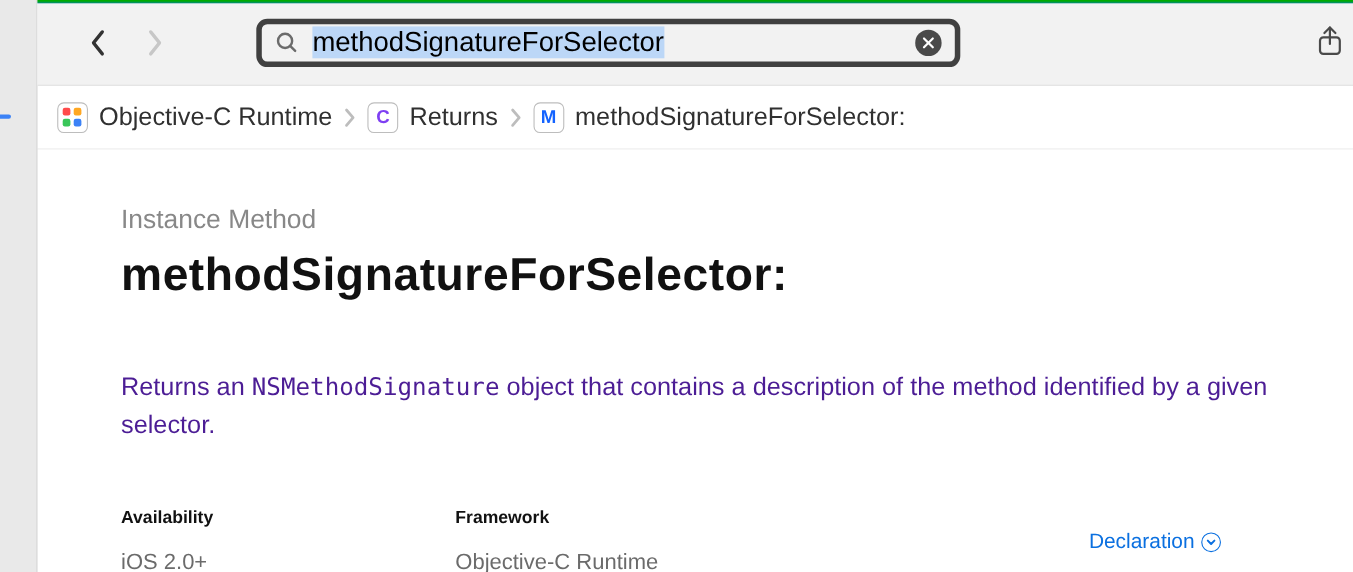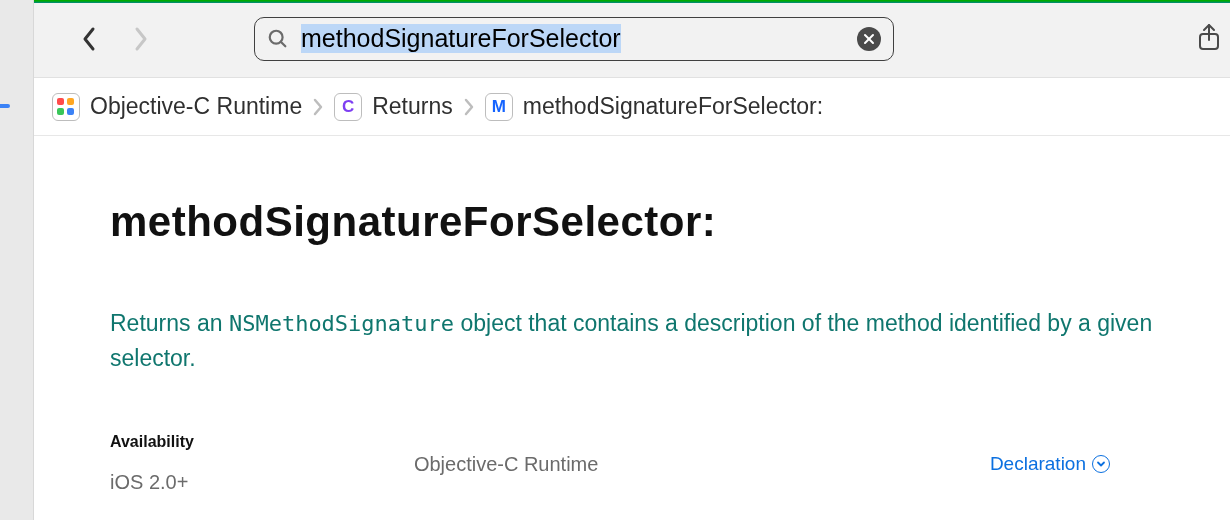--- a/index.html
+++ b/index.html
@@ -53,27 +53,27 @@
     }
     .nav-arrows { display: flex; gap: 22px; margin-left: 24px; }
     .nav-arrow {
       width: 30px; height: 30px;
       display: flex; align-items: center; justify-content: center;
       color: #333;
       cursor: pointer;
     }
     .nav-arrow.disabled { color: #c7c7c7; }
     .search-wrap {
-      margin-left: 90px;
+      margin-left: 69px;
       display: flex;
       align-items: center;
       width: 640px;
       height: 44px;
       background: #f2f2f2;
-      border: 1px solid #404040;
+      border: 5px solid #404040;
       border-radius: 10px;
       padding: 0 12px;
       gap: 12px;
     }
     .search-icon { color: #6b6b6b; display: flex; }
     .search-wrap { position: relative; z-index: 1; }
     .search-actual {
       position: relative;
     }
     .search-text {
@@ -150,21 +150,21 @@
     .title {
       font-size: 42px;
       font-weight: 700;
       color: #111;
       margin-top: 12px;
       letter-spacing: 0.5px;
     }
     .summary {
       margin-top: 60px;
       font-size: 23px;
-      color: #0f766e;
+      color: #4c1d95;
       line-height: 1.5;
       max-width: 1080px;
     }
     .summary code {
       font-family: ui-monospace, "SF Mono", Menlo, Monaco, monospace;
       font-size: 22px;
     }
     .cols {
       margin-top: 58px;
       display: flex;
@@ -263,31 +263,33 @@
       <span class="bc-sep">
         <svg width="12" height="20" viewBox="0 0 12 20" fill="none" stroke="currentColor" stroke-width="2.5" stroke-linecap="round" stroke-linejoin="round">
             <polyline points="3,3 9,10 3,17"></polyline>
           </svg>
       </span>
       <div class="bc-badge method">M</div>
       <span class="bc-label">methodSignatureForSelector:</span>
     </div>
 
     <div class="content">
+      <div class="kind">Instance Method</div>
       <h1 class="title">methodSignatureForSelector:</h1>
       <p class="summary">
         <span>Returns an </span><code>NSMethodSignature</code><span> object that contains a description of the method identified by a given selector.</span>
       </p>
 
       <div class="cols">
         <div class="col">
           <h4>Availability</h4>
           <div class="sub">iOS 2.0+</div>
         </div>
         <div class="col" style="margin-left:120px;">
+          <h4>Framework</h4>
           <div class="sub">Objective-C Runtime</div>
         </div>
         <div class="col page">
           <div class="decl-link">
             <span>Declaration</span>
             <span class="circ">
               <svg width="10" height="10" viewBox="0 0 10 10" fill="none" stroke="#0b70e0" stroke-width="1.8" stroke-linecap="round" stroke-linejoin="round">
                   <polyline points="2,3.5 5,6.5 8,3.5"></polyline>
                 </svg>
             </span>

